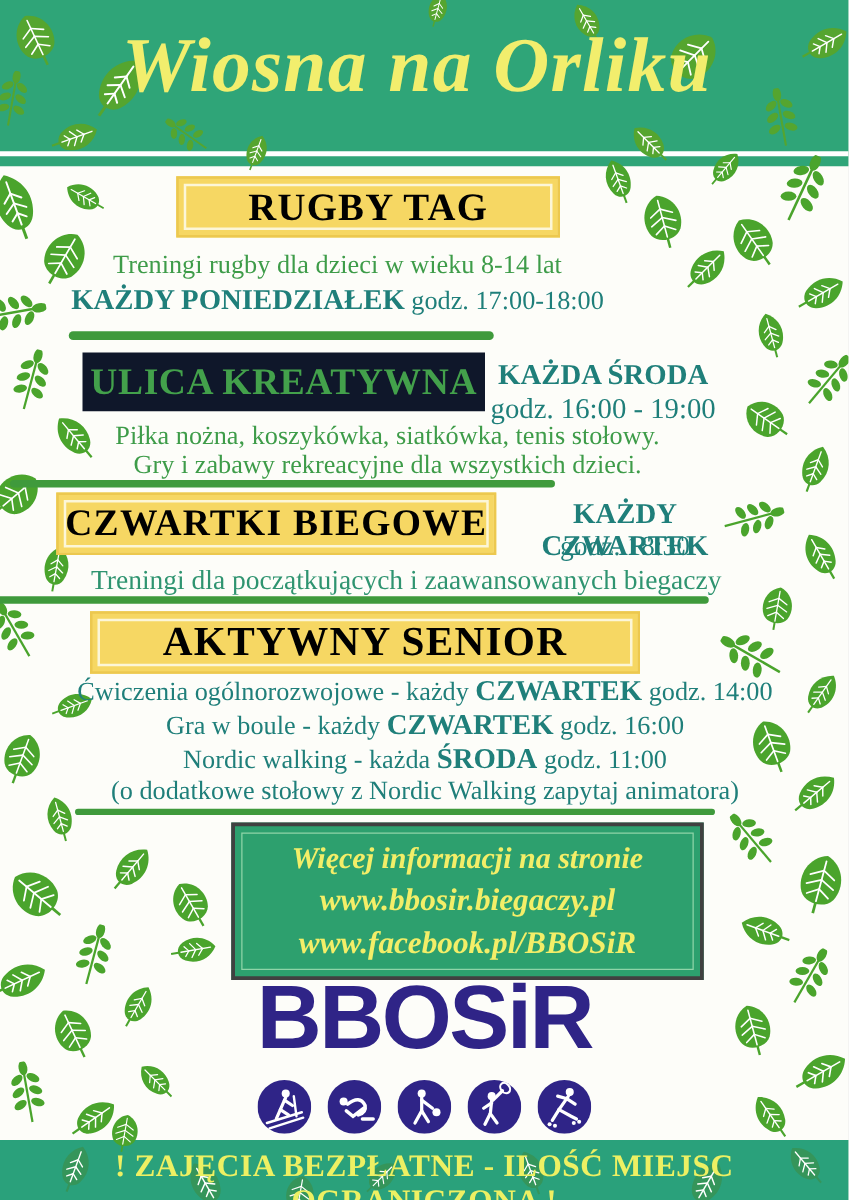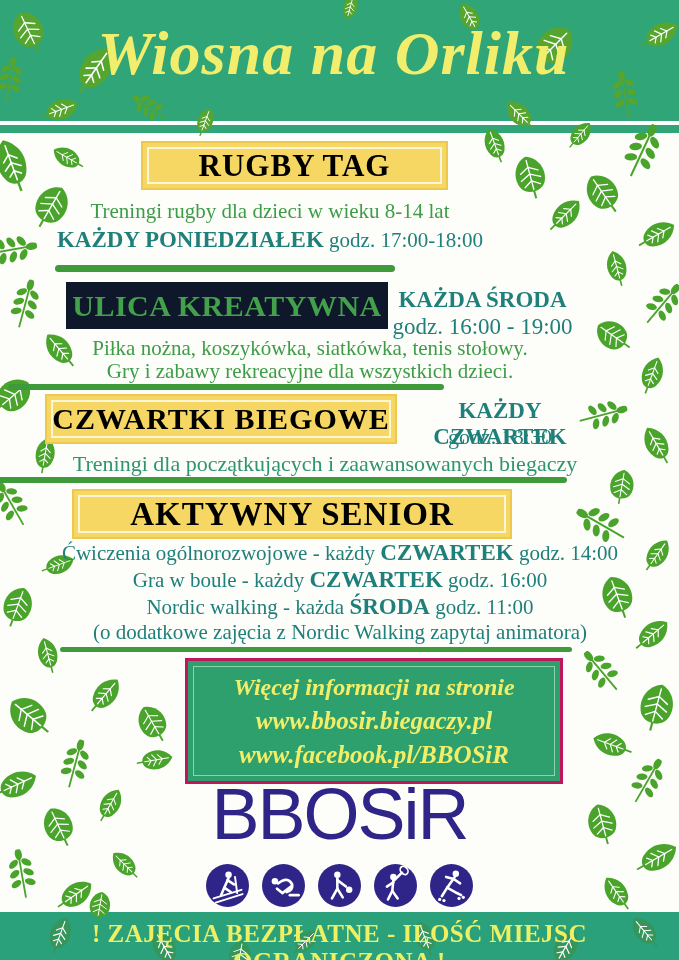--- a/index.html
+++ b/index.html
@@ -34,32 +34,32 @@
   .divider{position:absolute;height:6px;background:#3f9a3c;border-radius:4px;}
   .gtext{color:#3e9c49;}
   .teal{color:#1f7f7a;}
   .tealgreen{color:#2f9470;}
   .cline{position:absolute;text-align:center;}
   .day-big{font-size:23px;font-weight:bold;}
   .t21{font-size:21px;} .t22{font-size:22px;} .t23{font-size:23px;}
   
   .info-box{
     position:absolute;left:185px;top:658px;width:378px;height:126px;
-    background:#2da06e;border:3px solid #be185d;box-sizing:border-box;
+    background:#2da06e;border:3px solid #404040;box-sizing:border-box;
   }
   .info-inner{
     position:absolute;inset:5px;border:1px solid #8fd4a8;
     display:flex;flex-direction:column;align-items:center;justify-content:center;gap:3px;
   }
   .info-line{font-style:italic;font-weight:bold;color:#f3ee68;font-size:25px;line-height:1.25;}
   .info-line.first{font-size:24px;}
   
   .logo-name{
     position:absolute;left:0;top:778px;width:679px;text-align:center;
-    font-family:"Liberation Sans","DejaVu Sans",sans-serif;font-weight:normal;
+    font-family:"Liberation Sans","DejaVu Sans",sans-serif;font-weight:bold;
     font-size:72px;line-height:1;color:#2f2487;letter-spacing:-2px;
   }
   .logo-subtitle{
     position:absolute;left:0;top:843px;width:679px;text-align:center;
     font-family:"Liberation Sans","DejaVu Sans",sans-serif;font-weight:bold;
     font-size:12.5px;color:#2f2487;letter-spacing:0.4px;
   }
   .logo-icons{
     position:absolute;left:0;top:864px;width:679px;
     display:flex;justify-content:center;gap:13px;
@@ -234,21 +234,21 @@
     </div>
     <div class="cline teal" style="left:10px;top:540px;width:660px;">
       <span class="t21">Ćwiczenia ogólnorozwojowe - każdy </span><span class="day-big">CZWARTEK</span><span class="t21"> godz. 14:00</span>
     </div>
     <div class="cline teal" style="left:10px;top:567px;width:660px;">
       <span class="t21">Gra w boule - każdy </span><span class="day-big">CZWARTEK</span><span class="t21"> godz. 16:00</span>
     </div>
     <div class="cline teal" style="left:10px;top:594px;width:660px;">
       <span class="t21">Nordic walking - każda </span><span class="day-big">ŚRODA</span><span class="t21"> godz. 11:00</span>
     </div>
-    <div class="cline teal t21" style="left:10px;top:620px;width:660px;">(o dodatkowe zajęcia z Nordic Walking zapytaj animatora)</div>
+    <div class="cline teal t21" style="left:10px;top:620px;width:660px;">(o dodatkowe stołowy z Nordic Walking zapytaj animatora)</div>
 
     <div class="divider" style="left:60px;top:647px;width:512px;height:5px;"></div>
 
     <div class="info-box">
       <div class="info-inner">
         <div class="info-line first">Więcej informacji na stronie</div>
         <div class="info-line">www.bbosir.biegaczy.pl</div>
         <div class="info-line">www.facebook.pl/BBOSiR</div>
       </div>
     </div>

